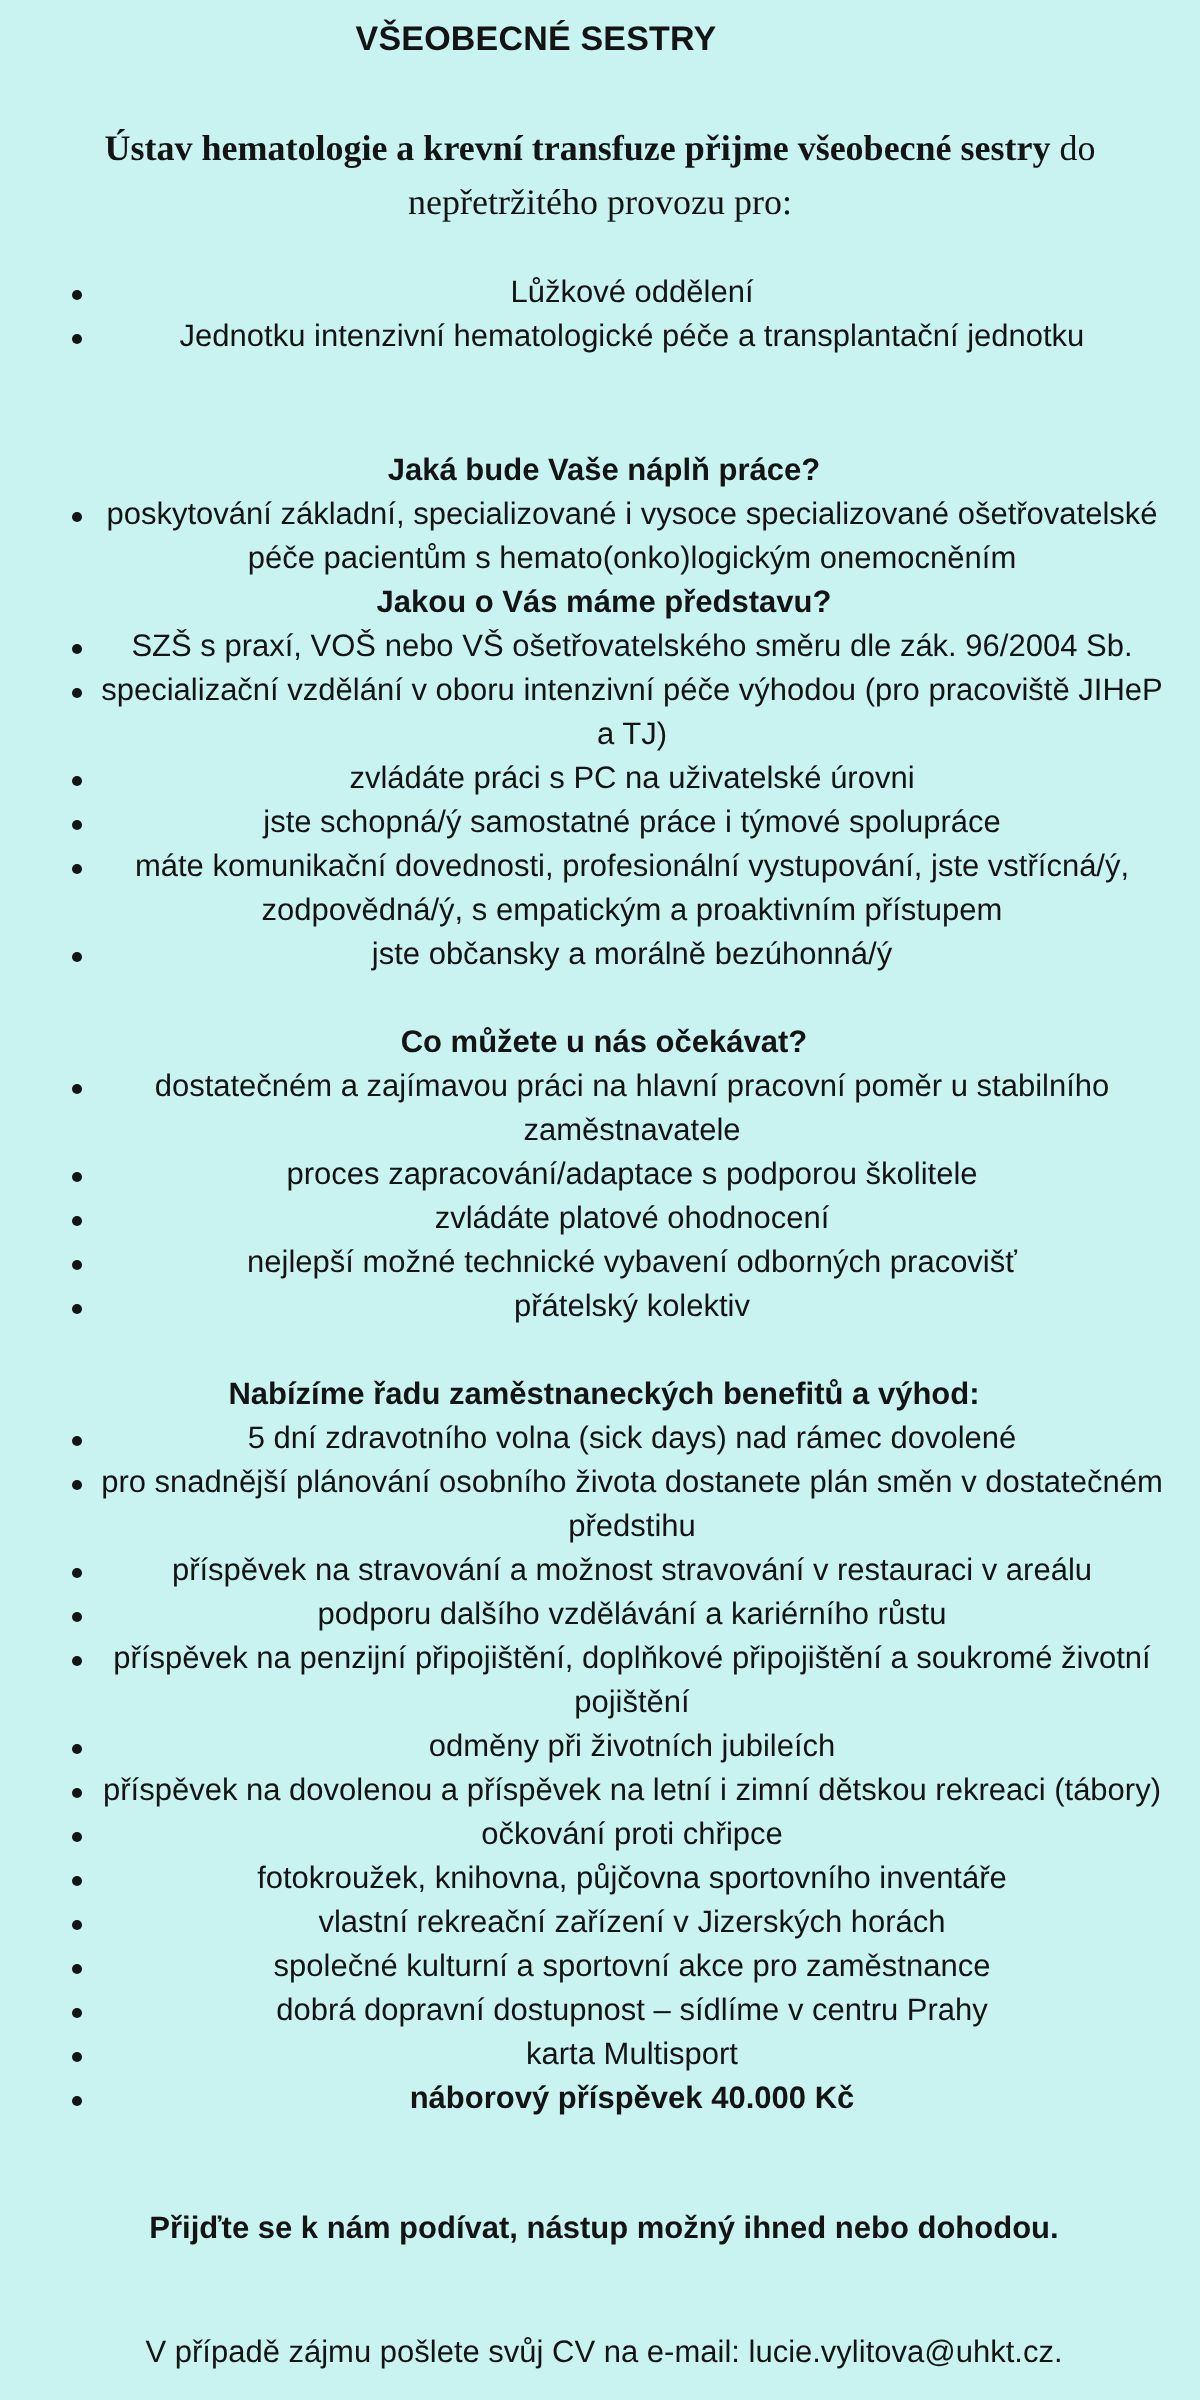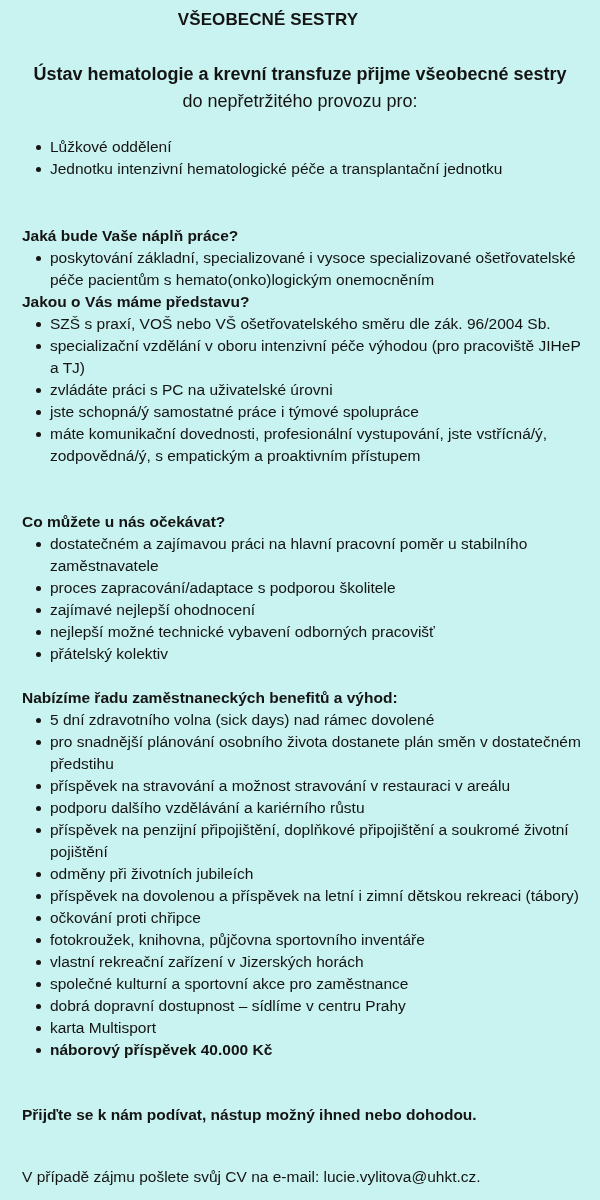--- a/index.html
+++ b/index.html
@@ -36,26 +36,28 @@
       letter-spacing: 0.1px;
     }
     .lead {
       position: absolute;
       top: 61px;
       left: 30px;
       width: 540px;
       text-align: center;
       font-size: 18px;
       line-height: 27px;
+      font-family: Liberation Serif, serif;
     }
     .lead b { font-weight: bold; }
     .block {
       position: absolute;
       left: 22px;
       width: 560px;
+      text-align: center;
     }
     .heading {
       font-weight: bold;
       font-size: 15.5px;
       line-height: 22px;
       margin: 0;
     }
     ul {
       margin: 0;
       padding: 0 0 0 28px;
@@ -107,29 +109,30 @@
   </div>
 
   <div class="block" style="top:291px;">
     <div class="heading">Jakou o Vás máme představu?</div>
     <ul>
       <li>SZŠ s praxí, VOŠ nebo VŠ ošetřovatelského směru dle zák. 96/2004 Sb.</li>
       <li>specializační vzdělání v oboru intenzivní péče výhodou (pro pracoviště JIHeP a TJ)</li>
       <li>zvládáte práci s PC na uživatelské úrovni</li>
       <li>jste schopná/ý samostatné práce i týmové spolupráce</li>
       <li>máte komunikační dovednosti, profesionální vystupování, jste vstřícná/ý, zodpovědná/ý, s empatickým a proaktivním přístupem</li>
+      <li>jste občansky a morálně bezúhonná/ý</li>
     </ul>
   </div>
 
   <div class="block" style="top:511px;">
     <div class="heading">Co můžete u nás očekávat?</div>
     <ul>
       <li>dostatečném a zajímavou práci na hlavní pracovní poměr u stabilního zaměstnavatele</li>
       <li>proces zapracování/adaptace s podporou školitele</li>
-      <li>zajímavé nejlepší ohodnocení</li>
+      <li>zvládáte platové ohodnocení</li>
       <li>nejlepší možné technické vybavení odborných pracovišť</li>
       <li>přátelský kolektiv</li>
     </ul>
   </div>
 
   <div class="block" style="top:687px;">
     <div class="heading">Nabízíme řadu zaměstnaneckých benefitů a výhod:</div>
     <ul>
       <li>5 dní zdravotního volna (sick days) nad rámec dovolené</li>
       <li>pro snadnější plánování osobního života dostanete plán směn v dostatečném předstihu</li>

